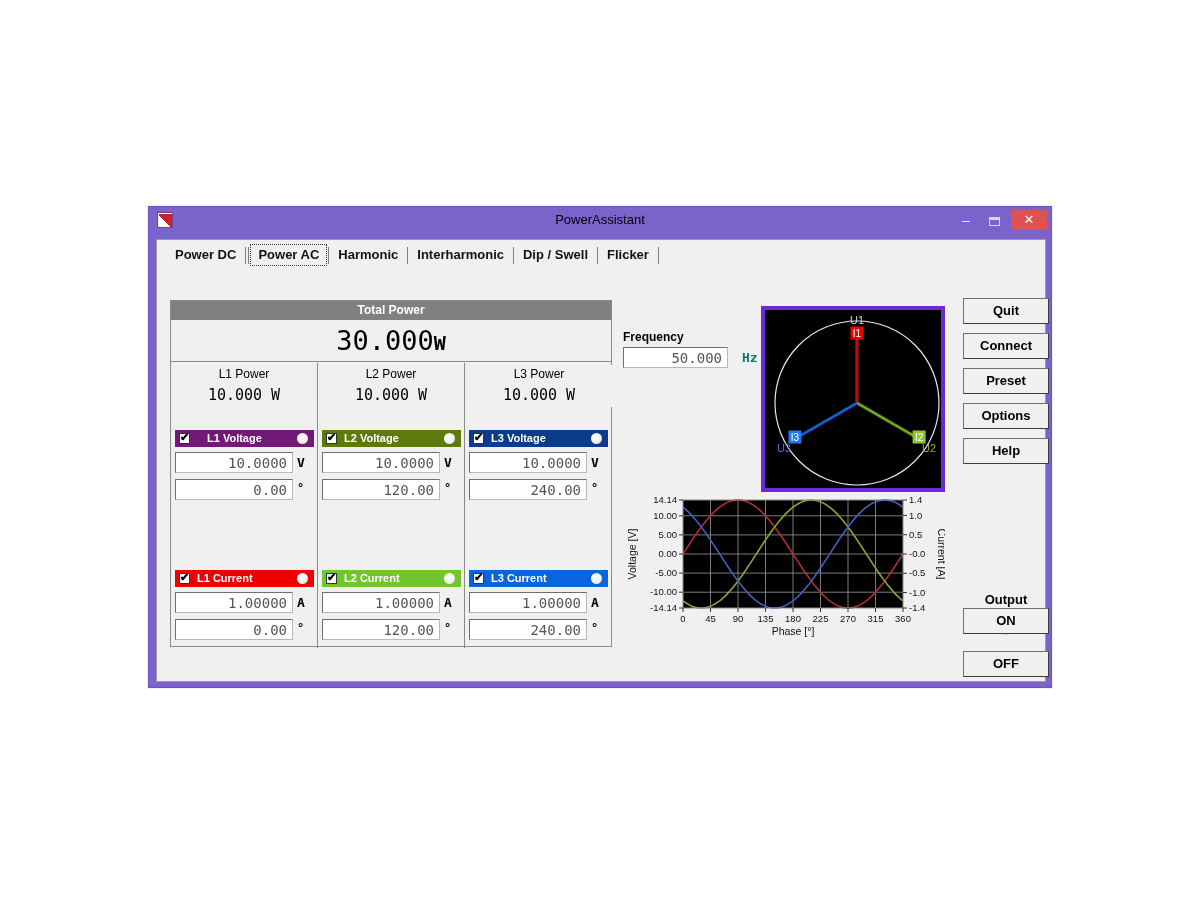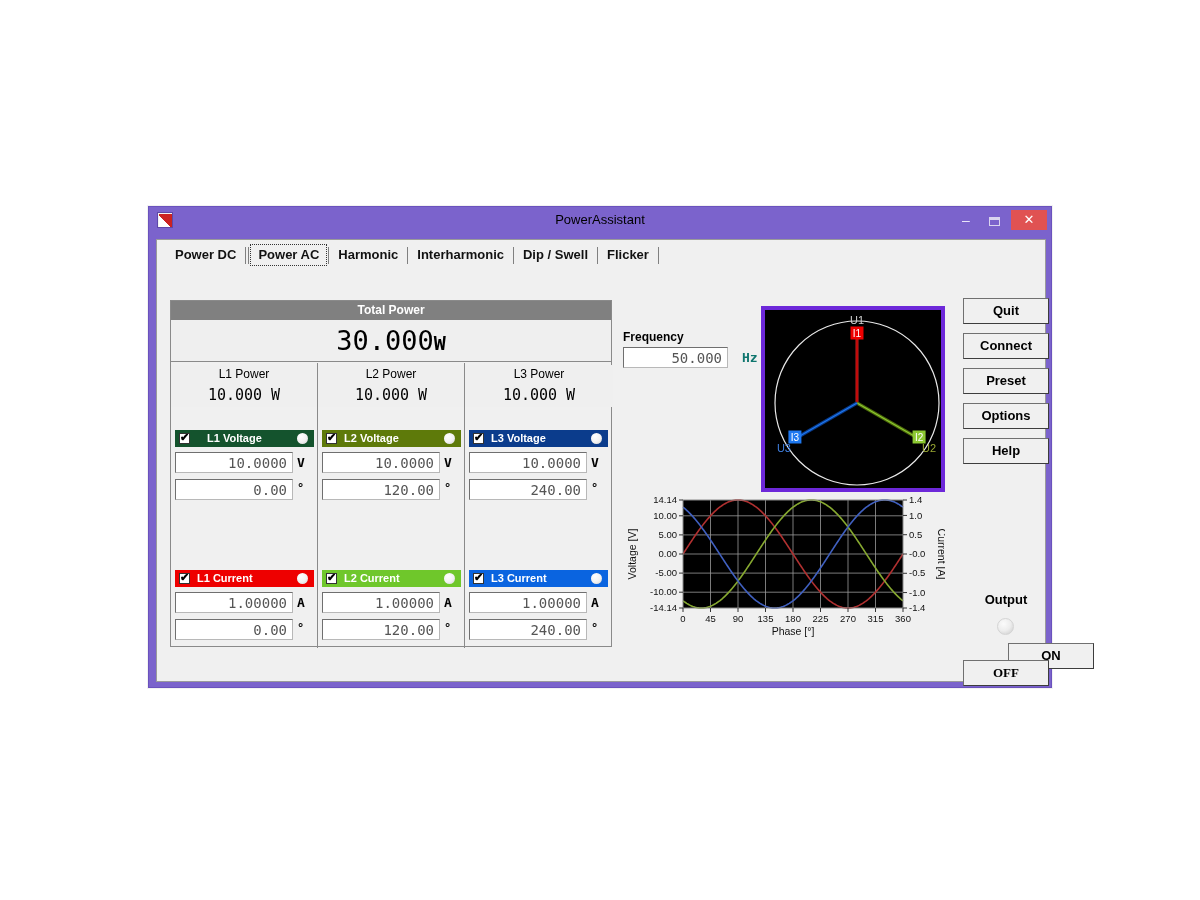--- a/index.html
+++ b/index.html
@@ -199,22 +199,22 @@
     border: 1px solid #707070;
     border-right-color: #3d3d3d; border-bottom-color: #3d3d3d;
     font-size: 13px; font-weight: bold; color: #000;
     text-align: center; line-height: 24px; cursor: default;
   }
   #rb-quit    { top: 58px; }
   #rb-connect { top: 93px; }
   #rb-preset  { top: 128px; }
   #rb-options { top: 163px; }
   #rb-help    { top: 198px; }
-  #rb-on      { top: 403px; margin-left: 45px; }
-  #rb-off     { top: 420px; font-family: Liberation Serif, serif; }
+  #rb-on      { top: 368px; }
+  #rb-off     { top: 411px; }
 
   #output-label {
     position: absolute; left: 806px; top: 352px; width: 86px;
     text-align: center; font-size: 13px; font-weight: bold; color: #000;
   }
   #output-led {
     position: absolute; left: 840px; top: 378px;
     width: 17px; height: 17px; border-radius: 50%;
     background: radial-gradient(circle at 38% 32%, #fbfbfb 0%, #ededed 50%, #c9c9c9 100%);
     border: 1px solid #d4d4d4;
@@ -257,21 +257,21 @@
 
       <div id="panel">
         <div id="total-head">Total Power</div>
         <div id="total-val">
           <span>30.000</span><span class="unit">W</span>
         </div>
         <div class="col" id="col1">
             <div class="pwr-label">L1 Power</div>
             <div class="pwr-value"><span>10.000</span><span> W</span></div>
             <div class="group volt">
-              <div class="ghead" style="background: #14532d; padding-left: 32px;"><span class="cb"></span><span>L1 Voltage</span><span class="led"></span></div>
+              <div class="ghead" style="background: #701a75; padding-left: 32px;"><span class="cb"></span><span>L1 Voltage</span><span class="led"></span></div>
               <div class="field-row">
                 <div class="field">10.0000</div>
                 <div class="field-unit">V</div>
               </div>
               <div class="field-row">
                 <div class="field">0.00</div>
                 <div class="field-unit deg">°</div>
               </div>
             </div>
             <div class="group curr">

